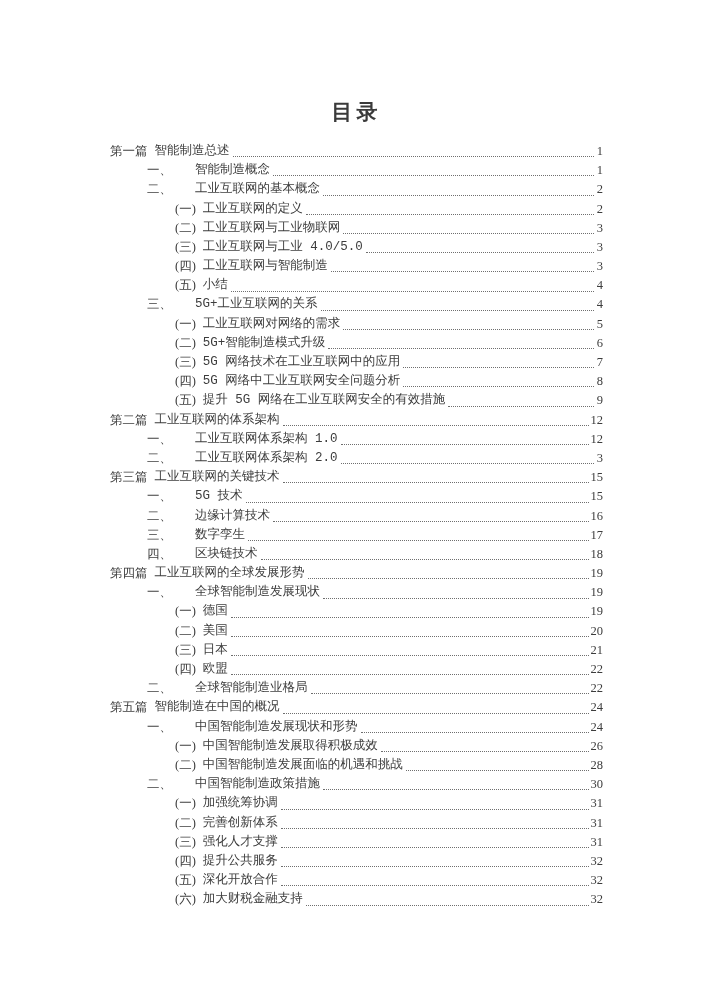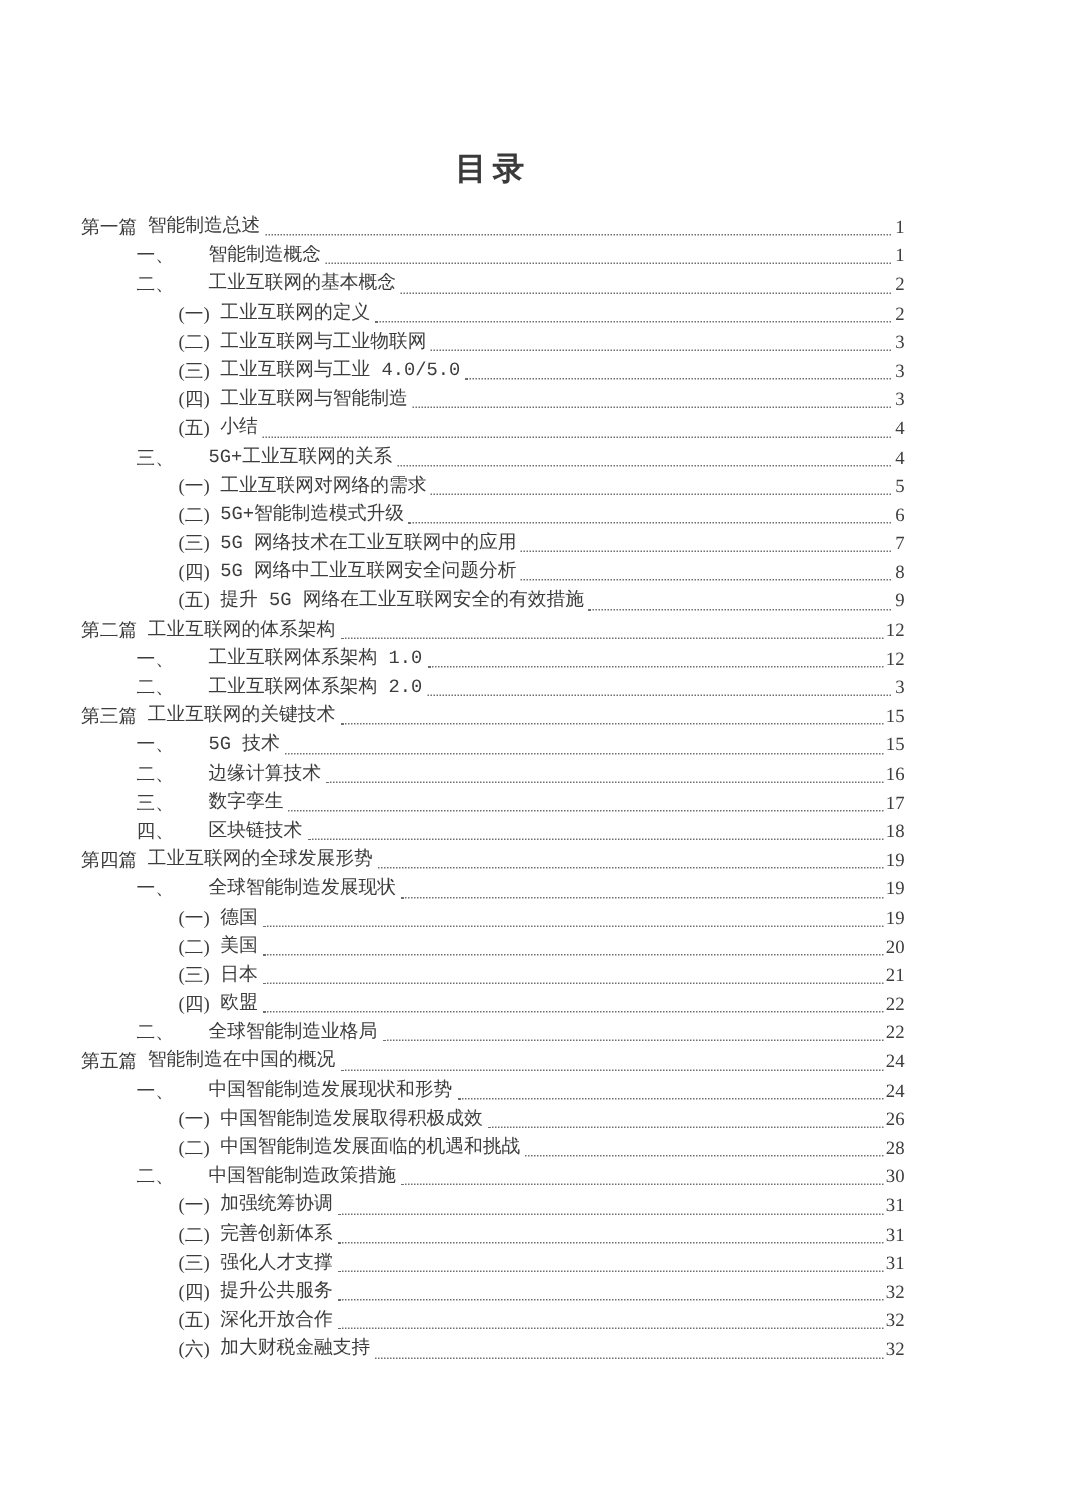--- a/index.html
+++ b/index.html
@@ -11,38 +11,38 @@
     width: 710px;
     height: 1003px;
     font-family: "Liberation Serif", "DejaVu Serif", serif;
     color: #3c3c3c;
     overflow: hidden;
   }
   .page {
     box-sizing: border-box;
     width: 710px;
     height: 1003px;
-    padding: 100px 107px 0 54px;
+    padding: 100px 107px 0 110px;
     background: #ffffff;
   }
   .toc-title {
     text-align: center;
     font-size: 21px;
     font-weight: bold;
     letter-spacing: 4px;
     color: #3a3a3a;
     margin: 0 0 18px 0;
     line-height: 24px;
   }
   .toc-list {
     width: 100%;
   }
   .toc-entry {
     display: flex;
-    align-items: center;
+    align-items: flex-end;
     height: 19.2px;
     line-height: 19.2px;
     font-size: 12.5px;
     white-space: nowrap;
     cursor: default;
   }
   .toc-entry.lvl1 { padding-left: 37px; }
   .toc-entry.lvl2 { padding-left: 65px; }
   .num { white-space: pre; }
   .lvl0 .num { margin-right: 7px; }

